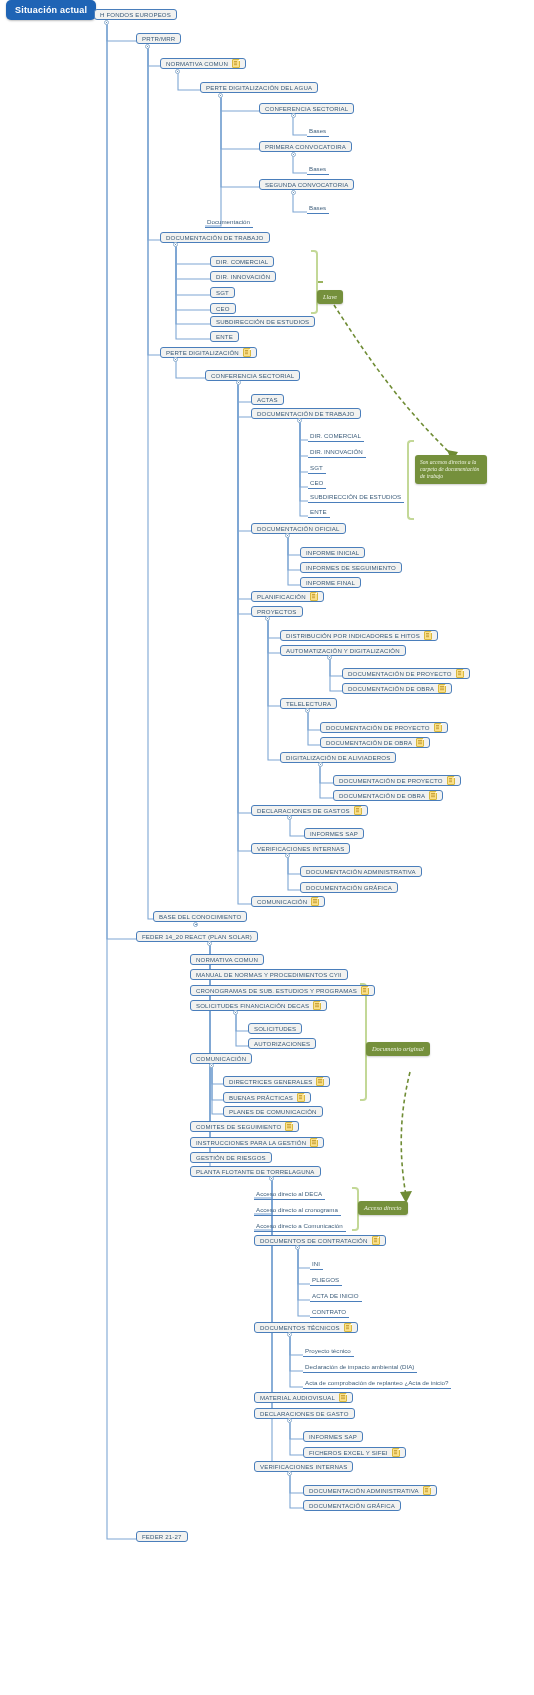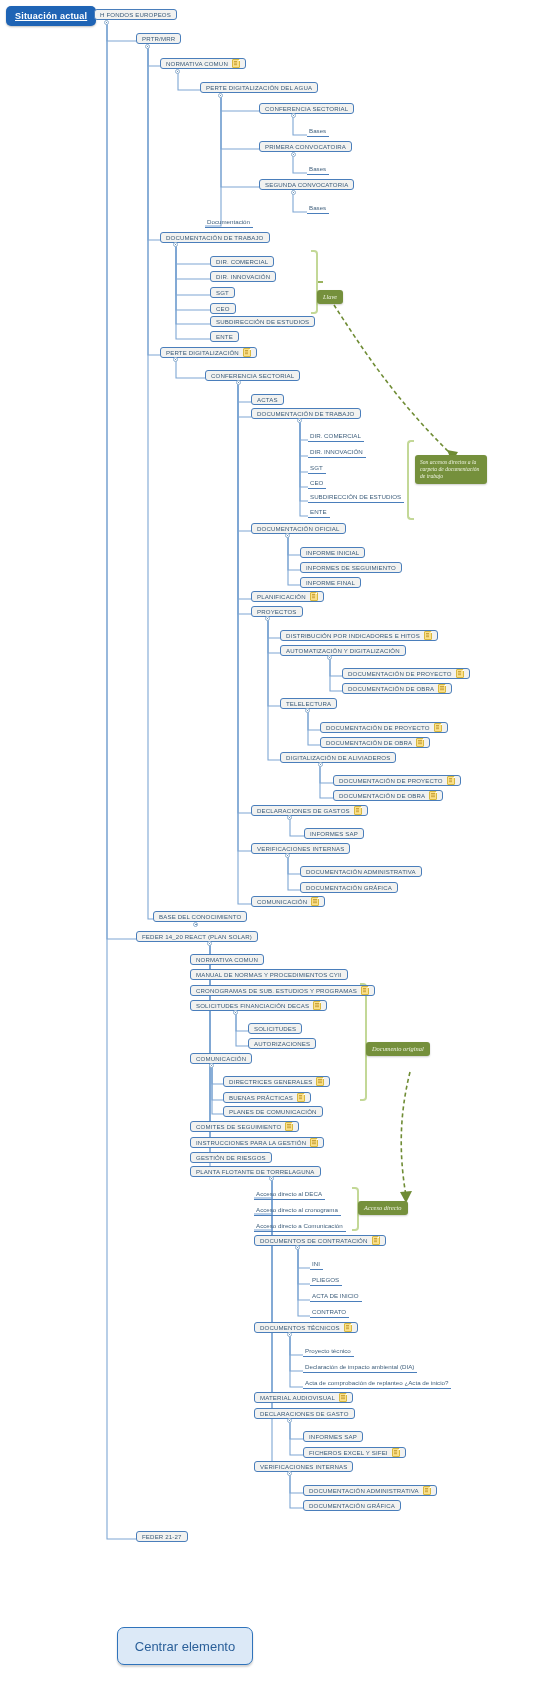--- a/index.html
+++ b/index.html
@@ -290,21 +290,21 @@
   </svg>
 
   <div class="bracket" style="left:311px;top:250px;height:64px;"></div>
   <div class="bracket-stub" style="left:318px;top:281px;"></div>
   <div class="bracket left" style="left:407px;top:440px;height:80px;"></div>
   <div class="bracket" style="left:360px;top:983px;height:118px;"></div>
   <div class="bracket-stub" style="left:367px;top:1046px;"></div>
   <div class="bracket" style="left:352px;top:1187px;height:44px;"></div>
   <div class="bracket-stub" style="left:359px;top:1207px;"></div>
 
-  <div class="root-pill" style="left:6px;top:6px;text-decoration:underline;">Situación actual</div>
+  <div class="root-pill" style="left:6px;top:0;">Situación actual</div>
 
   <div class="callout" style="left:317px;top:290px;">Llave</div>
 
   <div class="callout note" style="left:415px;top:455px;">Son accesos directos a la carpeta de documentación de trabajo</div>
 
   <div class="callout" style="left:366px;top:1042px;">Documento original</div>
 
   <div class="callout" style="left:358px;top:1201px;">Acceso directo</div>
 
   <div id="node-layer">
@@ -612,16 +612,13 @@
   <div class="toggle plus" style="left:193px;top:922px;"></div>
   <div class="toggle minus" style="left:207px;top:941px;"></div>
   <div class="toggle minus" style="left:233px;top:1010px;"></div>
   <div class="toggle minus" style="left:209px;top:1063px;"></div>
   <div class="toggle minus" style="left:269px;top:1176px;"></div>
   <div class="toggle minus" style="left:295px;top:1245px;"></div>
   <div class="toggle minus" style="left:287px;top:1332px;"></div>
   <div class="toggle minus" style="left:287px;top:1418px;"></div>
   <div class="toggle minus" style="left:287px;top:1471px;"></div>
 
-  <div class="center-button">
-    <span>Centrar elemento</span>
-  </div>
 </div>
 
 </body></html>

